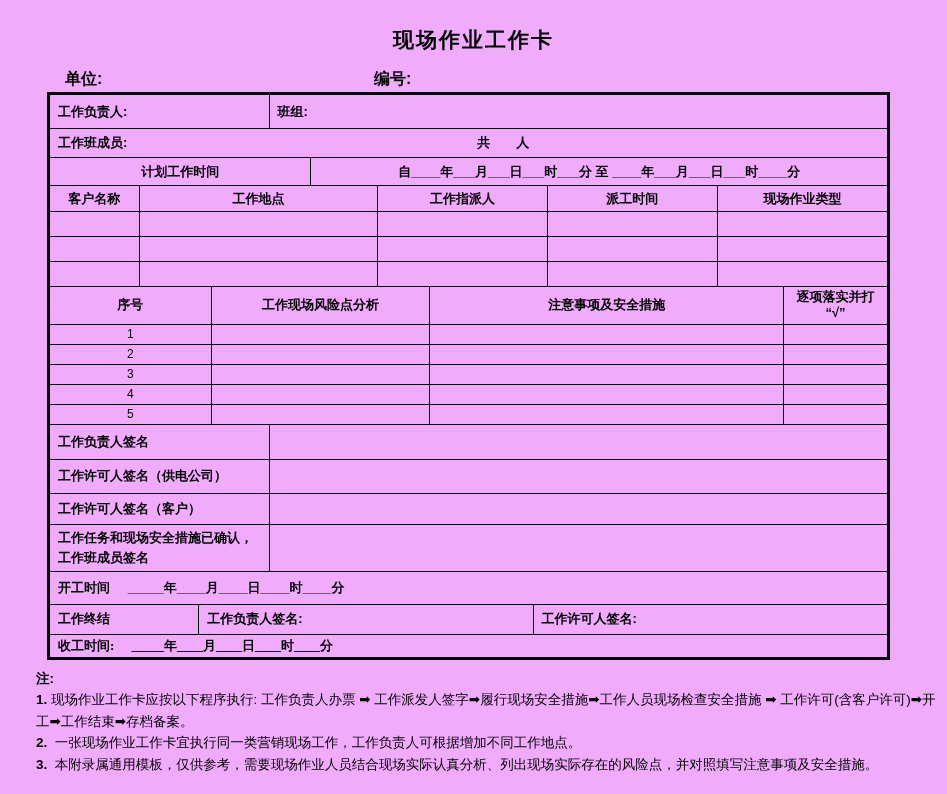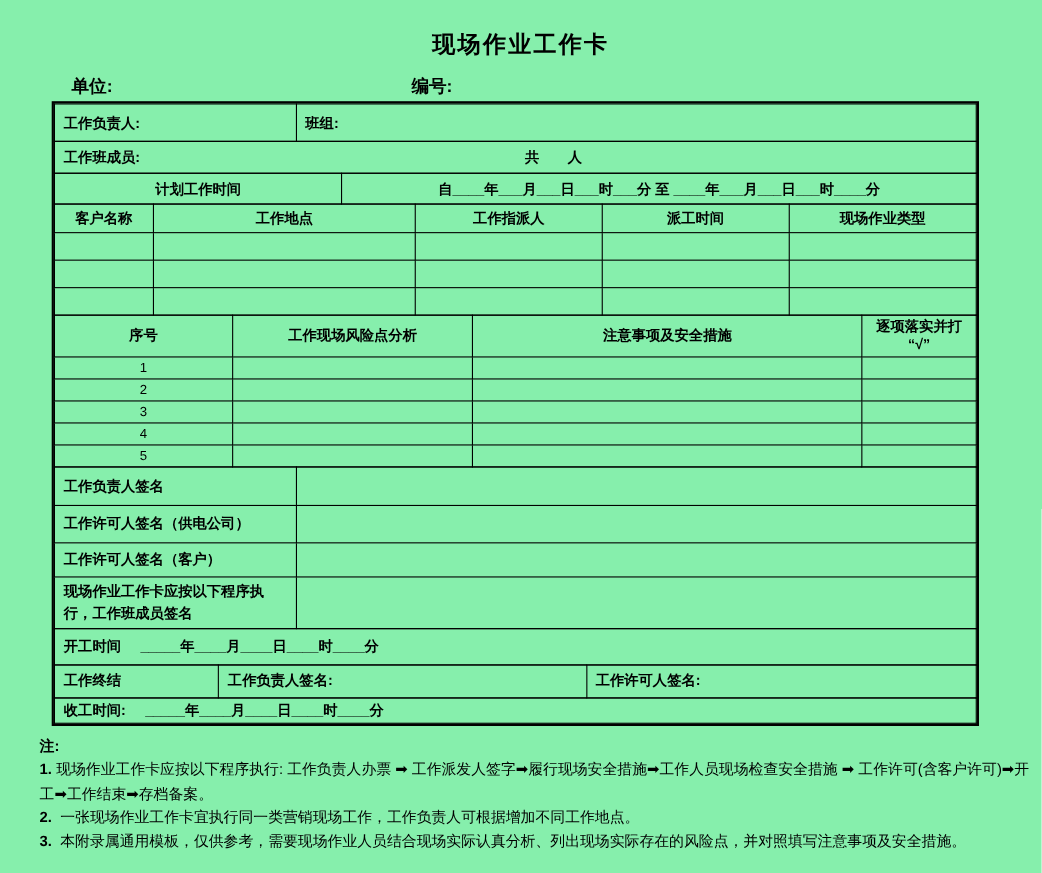--- a/index.html
+++ b/index.html
@@ -1,21 +1,21 @@
 <!DOCTYPE html>
 <html><head>
 <meta charset="utf-8">
 <style>
   * { box-sizing: border-box; margin: 0; padding: 0; }
   html, body { background: #ffffff; }
   .sheet {
     position: relative;
     width: 947px;
     height: 794px;
-    background: #86efac;
+    background: #f0abfc;
     color: #000000;
     font-family: "Liberation Sans", "DejaVu Sans", sans-serif;
     overflow: hidden;
   }
   .title {
     padding-top: 26px;
     text-align: center;
     font-size: 21px;
     font-weight: bold;
     letter-spacing: 2px;
@@ -58,21 +58,21 @@
   .t-cust .hdr td { height: 26px; margin-left: 44px; }
   .t-cust .data td { height: 25px; }
   .t-risk .hdr td { height: 36px; line-height: 1.25; }
   .t-risk .data td { height: 20px; padding: 0 3px; }
   .r-s1 td { height: 35px; }
   .r-s2 td { height: 34px; }
   .r-s3 td { height: 31px; }
   .r-s4 td { height: 47px; line-height: 1.5; }
   .r-start td { height: 33px; }
   .r-end td { height: 30px; }
-  .r-finish td { height: 14px; }
+  .r-finish td { height: 14px; font-family: Liberation Serif, serif; }
 
   .flex-row { display: flex; align-items: flex-start; width: 100%; }
   .flex-row .grow { flex: 1; text-align: center; }
   .blank-gap { margin-left: 14px; }
 
   .notes {
     margin: 8px 0 0 36px;
     width: 905px;
     font-size: 13.5px;
     line-height: 1.6;
@@ -237,21 +237,21 @@
       </tr>
       <tr class="r-s2">
         <td>工作许可人签名（供电公司）</td>
         <td></td>
       </tr>
       <tr class="r-s3">
         <td>工作许可人签名（客户）</td>
         <td></td>
       </tr>
       <tr class="r-s4">
-        <td>现场作业工作卡应按以下程序执行，工作班成员签名</td>
+        <td>工作任务和现场安全措施已确认，工作班成员签名</td>
         <td></td>
       </tr>
     </tbody>
       </table>
 
     <table>
       <tbody>
           <tr class="r-start">
         <td>
           <span>开工时间</span>

